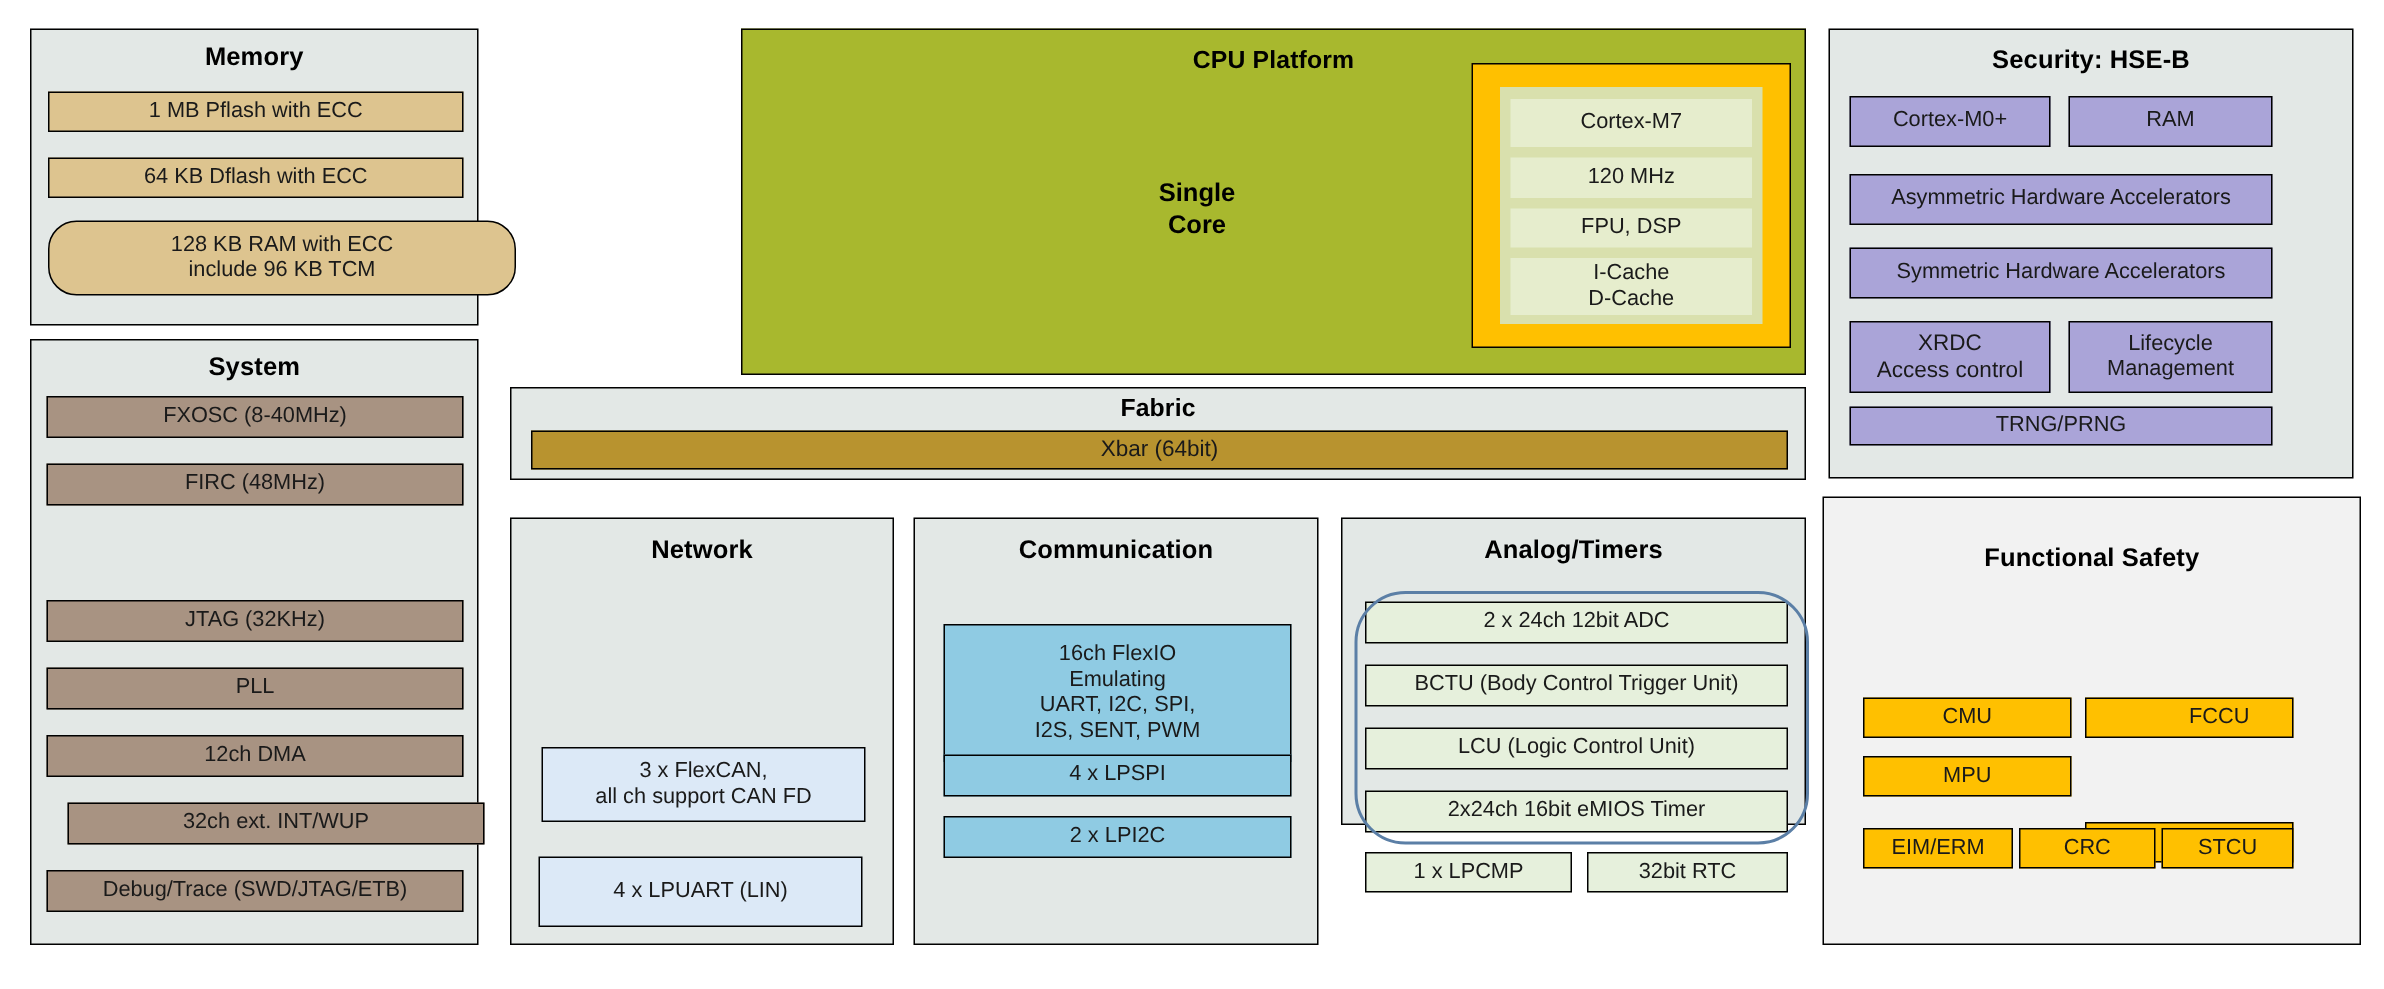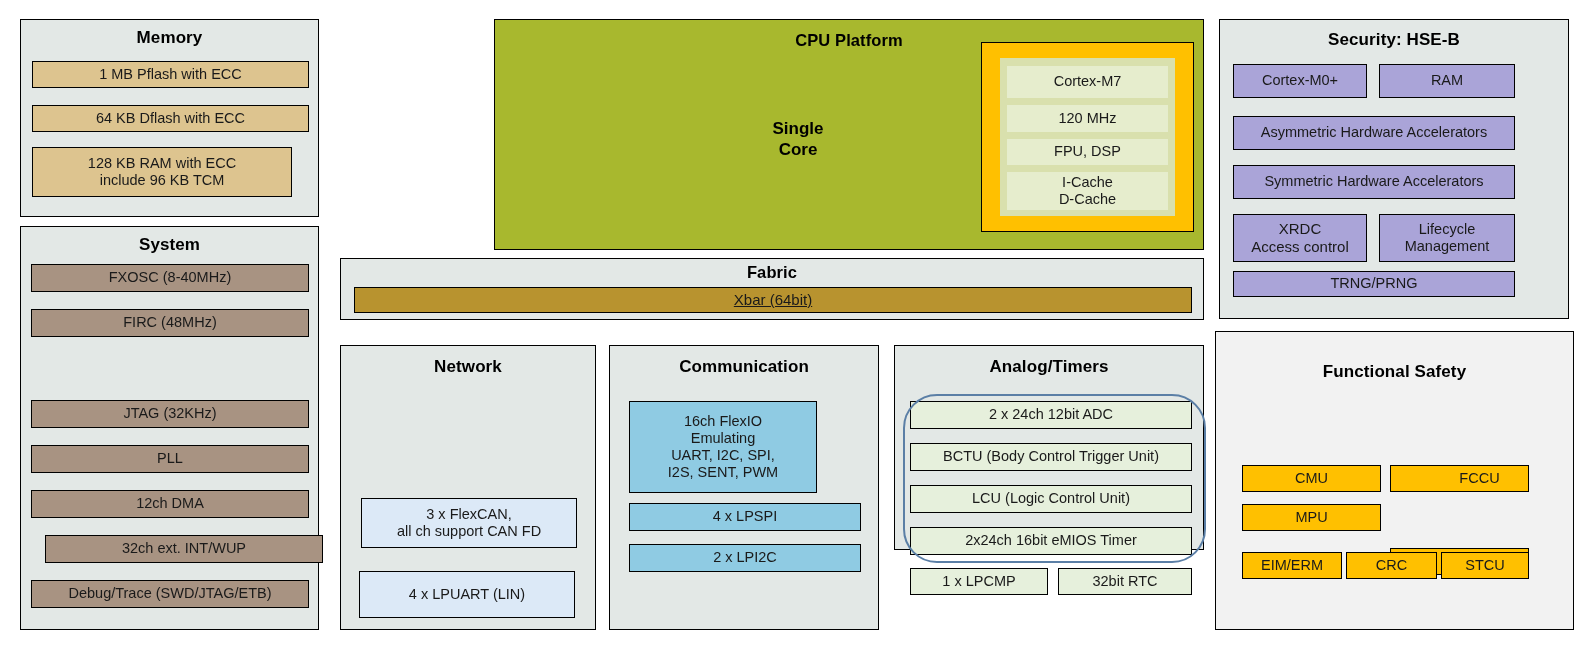--- a/index.html
+++ b/index.html
@@ -25,21 +25,21 @@
     position:absolute;box-sizing:border-box;border:1.2px solid #000;
     display:flex;align-items:center;justify-content:center;
     text-align:center;color:#1a1a1a;line-height:1.18;
   }
 
   
   .c-tan   {background:#ddc48f;}
   .c-brown {background:#a89382;}
   .c-olive {background:#a8b82e;}
   .c-gold  {background:#ffc000;}
-  .c-goldbar{background:#b8932f;text-decoration:underline;}
+  .c-goldbar{background:#b8932f;}
   .c-blue  {background:#8fcbe3;}
   .c-paleblue{background:#dce9f7;}
   .c-purple{background:#aaa4d8;}
   .c-mint  {background:#e6f0dc;}
 
   
   #cpu-core-card{background:#d9e0ad;border:none;}
   .core-line{border:none;background:#e6edcd;}
 
   
@@ -51,21 +51,21 @@
 </style>
 </head>
 <body>
 
 <div id="canvas">
 
   <div class="panel panel-grey" id="memory-panel" style="left:20px;top:19px;width:299px;height:198px;">
     <div class="group-title" style="top:8px;font-size:17px;">Memory</div>
     <div class="blk c-tan" style="left:11px;top:41px;width:277px;height:27px;font-size:14.5px;">1 MB Pflash with ECC</div>
     <div class="blk c-tan" style="left:11px;top:85px;width:277px;height:27px;font-size:14.5px;">64 KB Dflash with ECC</div>
-    <div class="blk c-tan" style="left:11px;top:127px;width:260px;height:50px;font-size:14.5px;white-space:pre-line;">128 KB RAM with ECC
+    <div class="blk c-tan" style="left:11px;top:127px;width:312px;height:50px;font-size:14.5px;white-space:pre-line;border-radius:19px;">128 KB RAM with ECC
 include 96 KB TCM</div>
   </div>
 
   <div class="panel panel-grey" id="system-panel" style="left:20px;top:226px;width:299px;height:404px;">
     <div class="group-title" style="top:8px;font-size:17px;">System</div>
     <div class="blk c-brown" style="left:10px;top:37px;width:278px;height:28px;font-size:14.5px;">FXOSC (8-40MHz)</div>
     <div class="blk c-brown" style="left:10px;top:82px;width:278px;height:28px;font-size:14.5px;">FIRC (48MHz)</div>
     <div class="blk c-brown" style="left:10px;top:173px;width:278px;height:28px;font-size:14.5px;">JTAG (32KHz)</div>
     <div class="blk c-brown" style="left:10px;top:218px;width:278px;height:28px;font-size:14.5px;">PLL</div>
     <div class="blk c-brown" style="left:10px;top:263px;width:278px;height:28px;font-size:14.5px;">12ch DMA</div>
@@ -98,21 +98,21 @@
 
   <div class="panel panel-grey" id="network-panel" style="left:340px;top:345px;width:256px;height:285px;">
     <div class="group-title" style="top:11px;font-size:17px;">Network</div>
     <div class="blk c-paleblue" style="left:20px;top:152px;width:216px;height:50px;font-size:14.5px;white-space:pre-line;">3 x FlexCAN,
 all ch support  CAN FD</div>
     <div class="blk c-paleblue" style="left:18px;top:225px;width:216px;height:47px;font-size:14.5px;">4 x LPUART (LIN)</div>
   </div>
 
   <div class="panel panel-grey" id="communication-panel" style="left:609px;top:345px;width:270px;height:285px;">
     <div class="group-title" style="top:11px;font-size:17px;">Communication</div>
-    <div class="blk c-blue" style="left:19px;top:55px;width:188px;height:92px;font-size:14.5px;white-space:pre-line;">16ch FlexIO
+    <div class="blk c-blue" style="left:19px;top:70px;width:232px;height:92px;font-size:14.5px;white-space:pre-line;">16ch FlexIO
 Emulating
 UART, I2C, SPI,
 I2S, SENT, PWM</div>
     <div class="blk c-blue" style="left:19px;top:157px;width:232px;height:28px;font-size:14.5px;">4 x LPSPI</div>
     <div class="blk c-blue" style="left:19px;top:198px;width:232px;height:28px;font-size:14.5px;">2 x LPI2C</div>
   </div>
 
   <div class="panel panel-grey" id="analog-panel" style="left:894px;top:345px;width:310px;height:205px;">
     <div class="group-title" style="top:11px;font-size:17px;">Analog/Timers</div>
 

